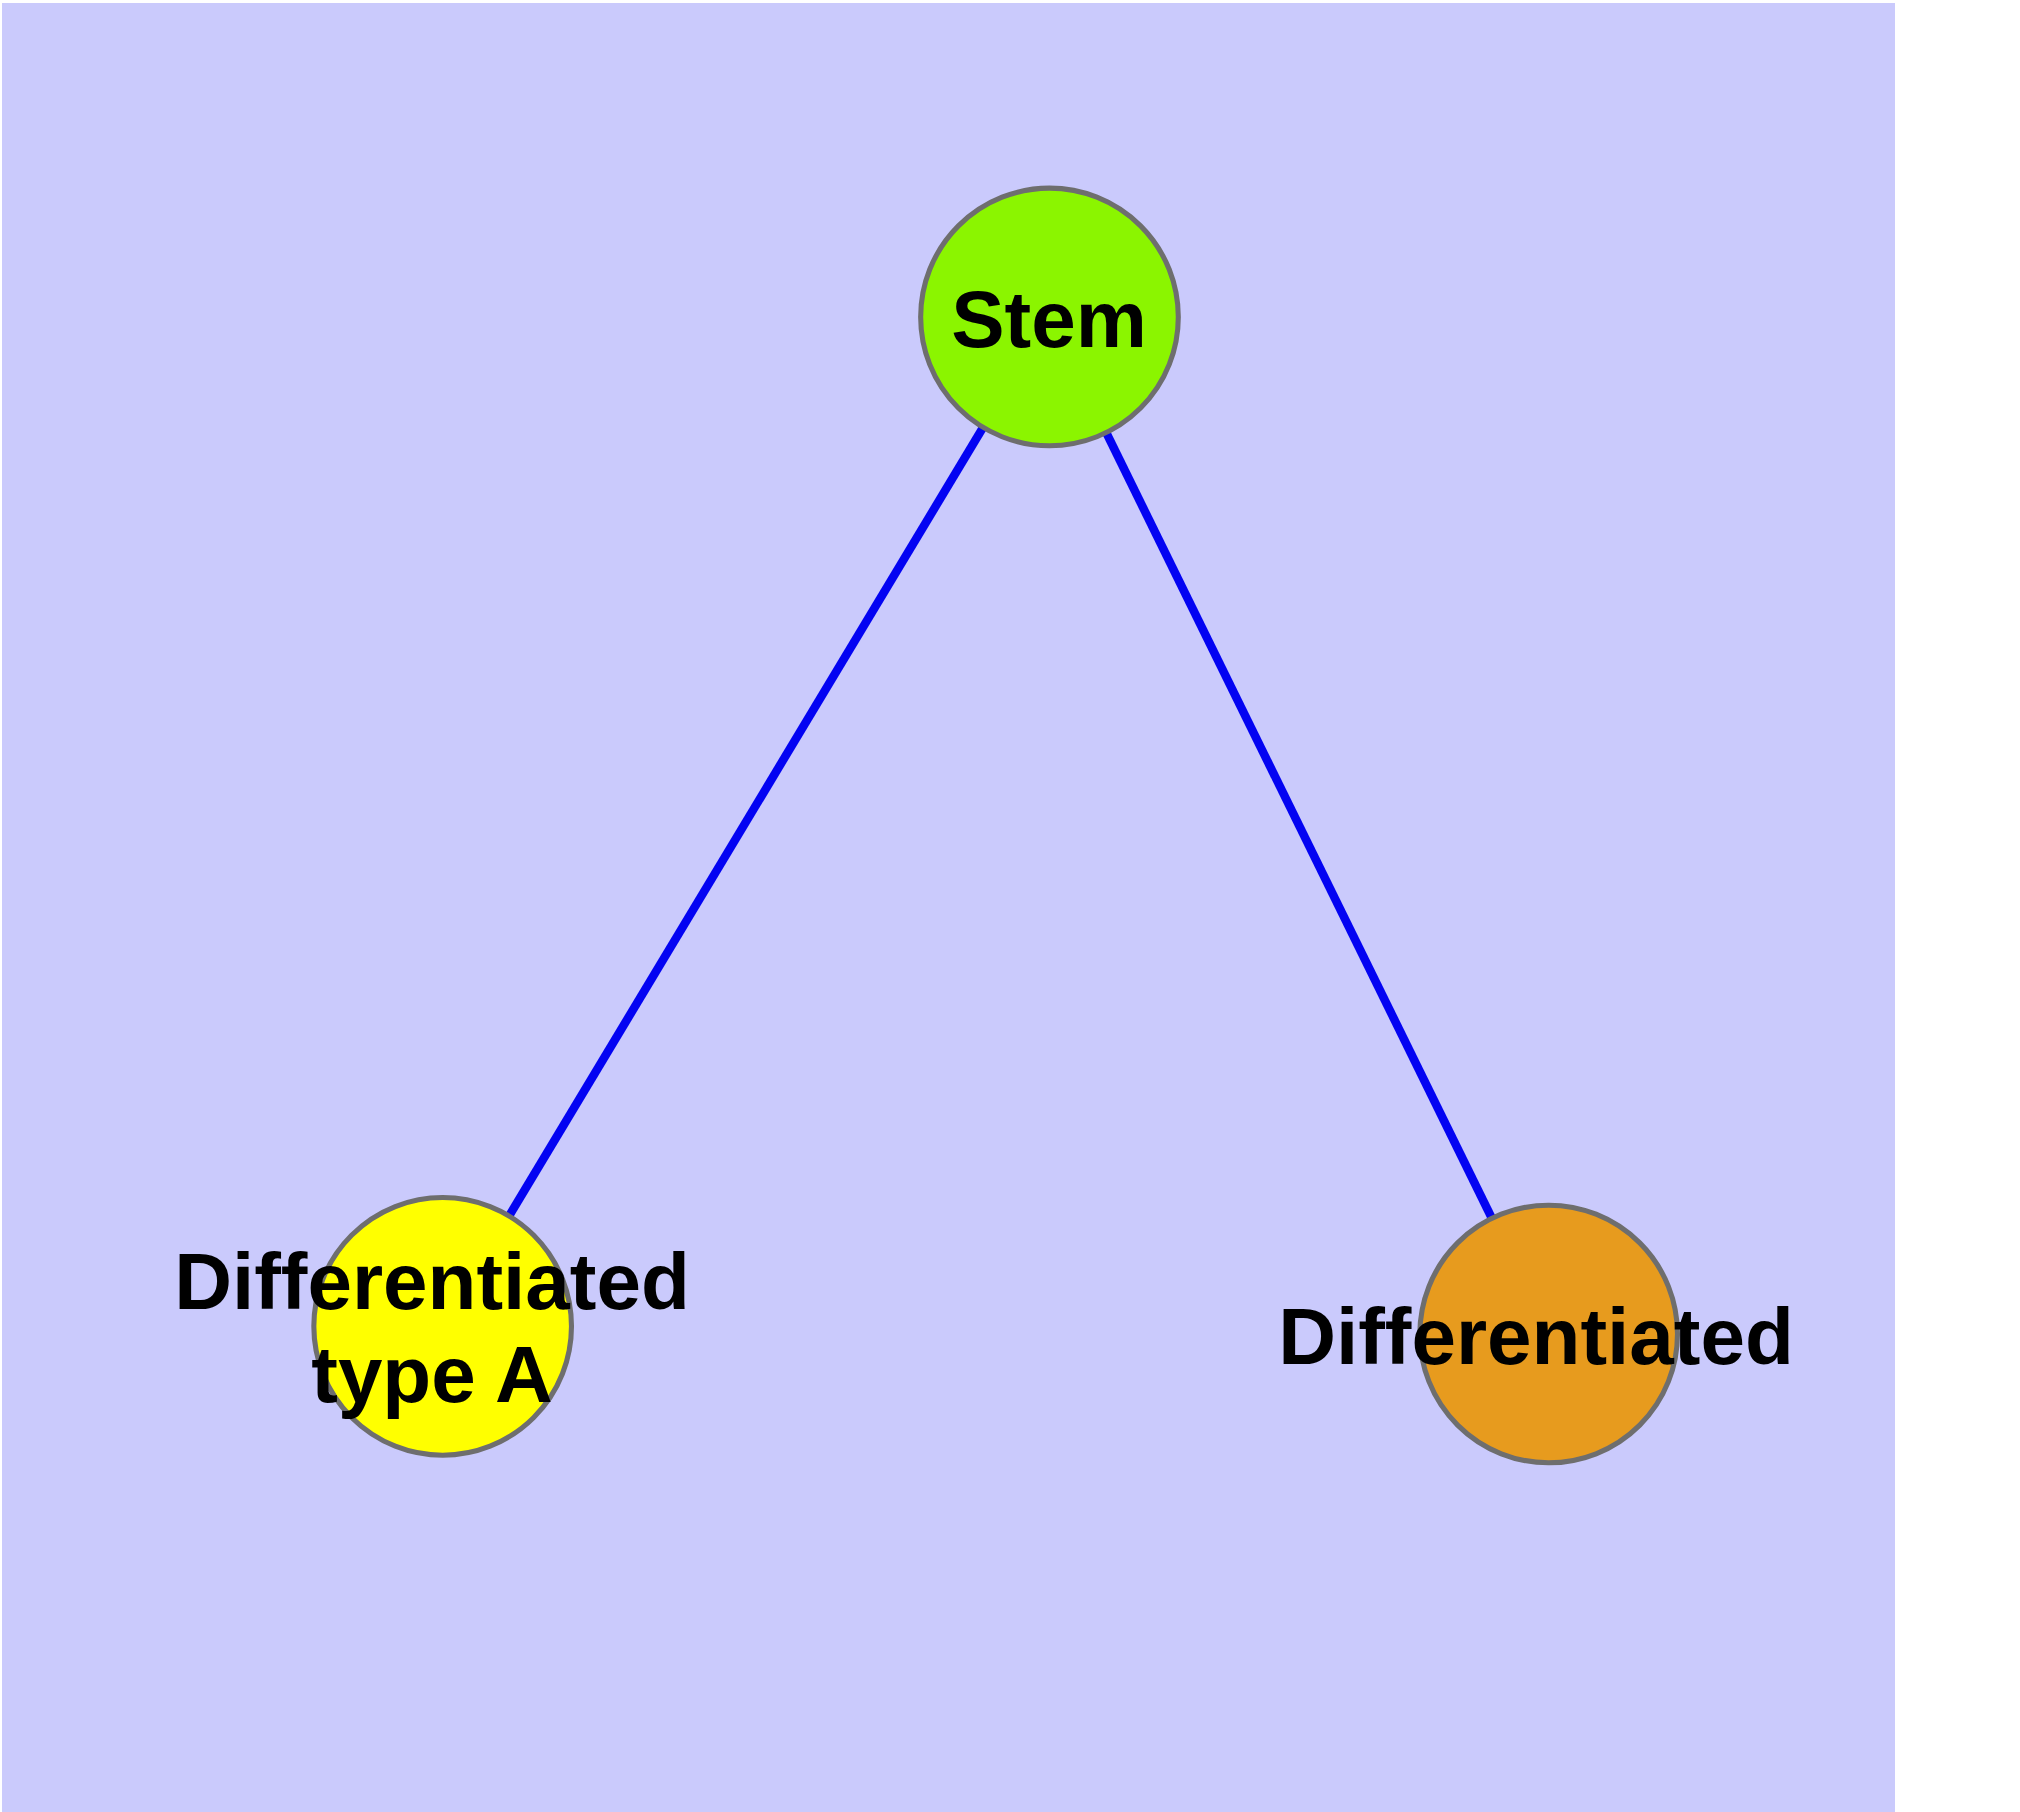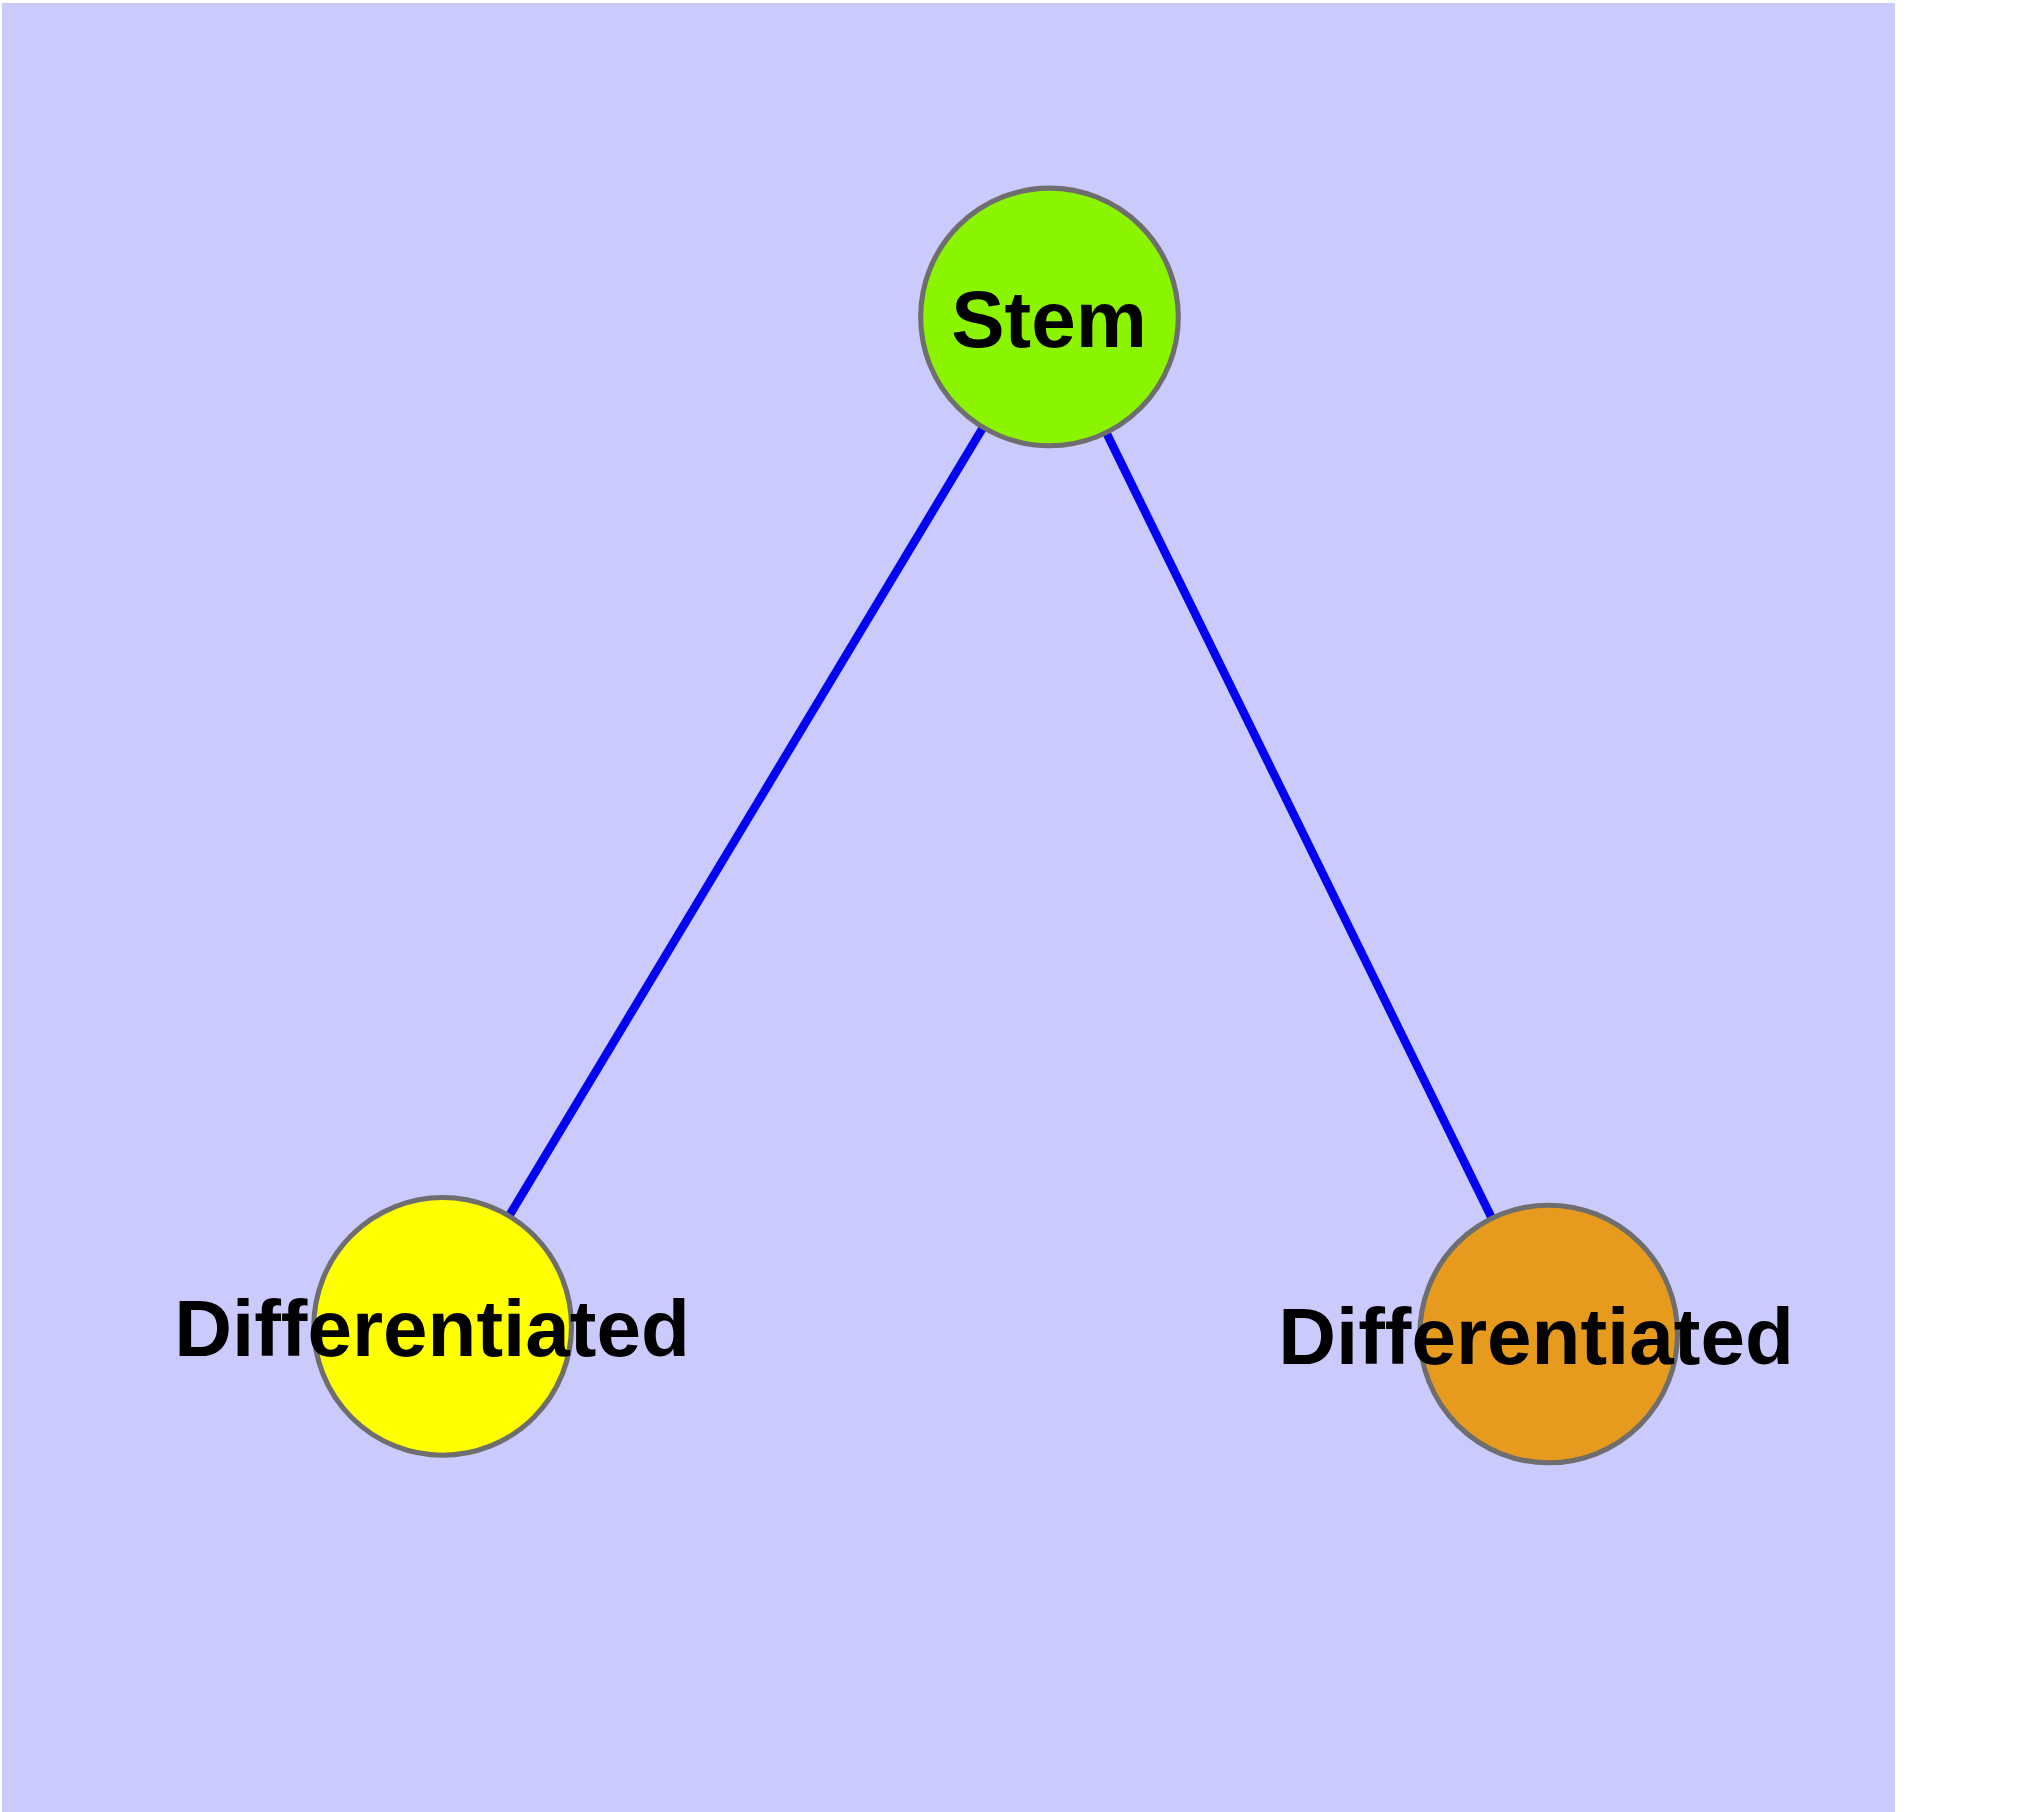--- a/index.html
+++ b/index.html
@@ -56,19 +56,20 @@
     <circle cx="522" cy="1565" r="152" stroke-width="6" stroke="#6E6E6E" fill="#FFFF00"></circle>
     <circle cx="1827" cy="1574" r="152" stroke-width="6" stroke="#6E6E6E" fill="#E79B1E"></circle>
   </svg>
 
   <div class="node-label" style="left:1049px; top:319px;">
     <div>Stem</div>
   </div>
 
   <div class="node-label" style="left:432px; top:1328px;">
     <div>Differentiated</div>
+    <div>type A</div>
   </div>
 
   <div class="node-label" style="left:1536px; top:1336px;">
     <div>Differentiated</div>
   </div>
 </div>
 
 
 </body></html>

